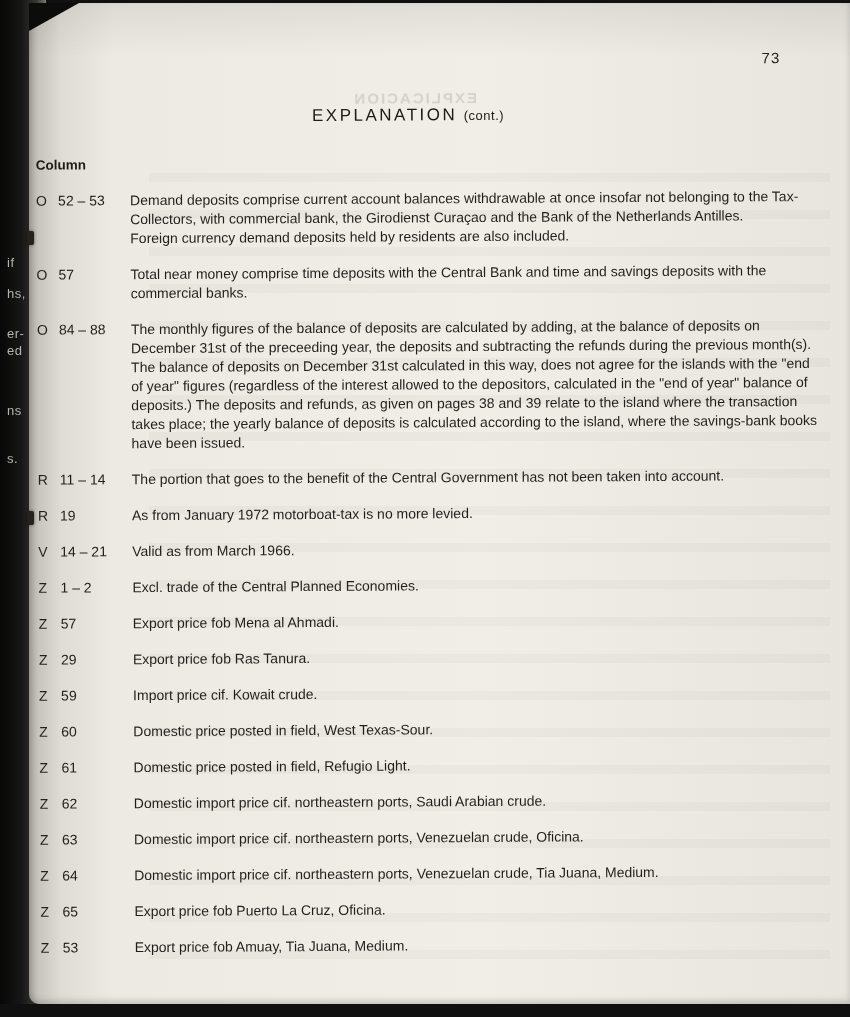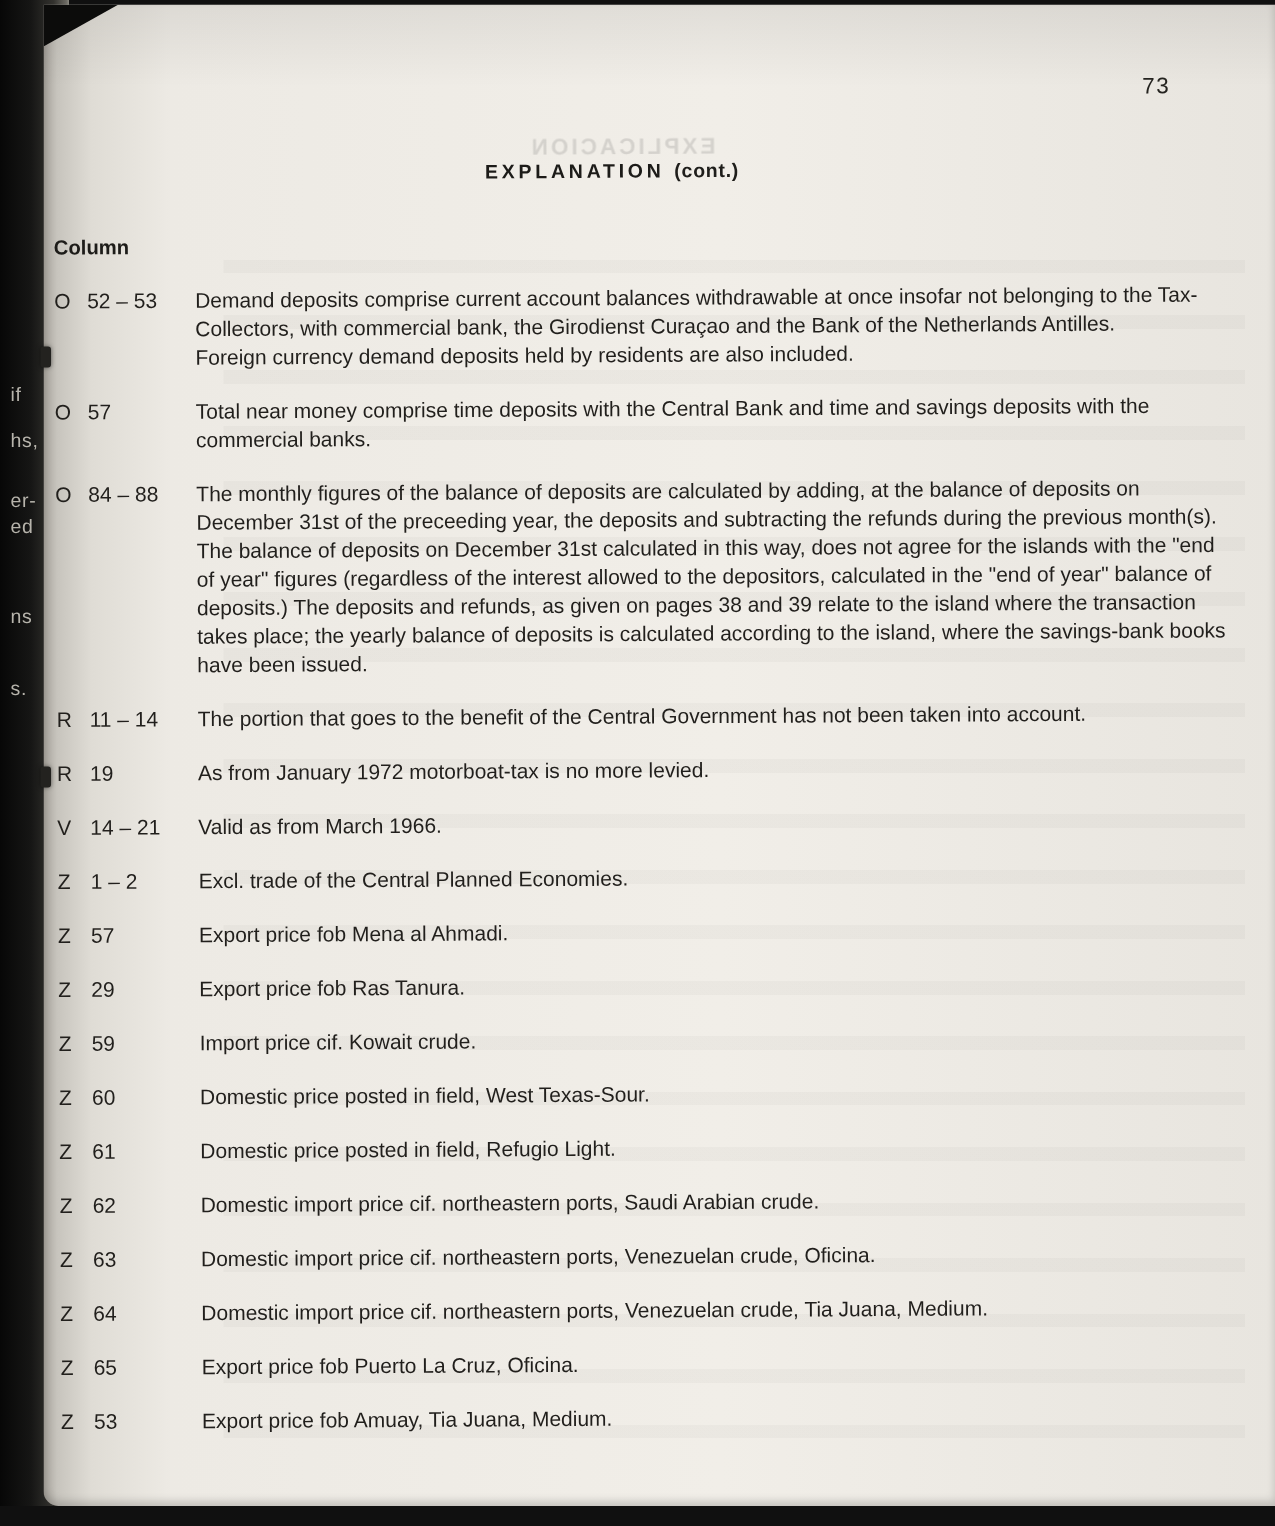--- a/index.html
+++ b/index.html
@@ -46,22 +46,22 @@
     color:#1f1e1b;
   }
   .page-number{
     position:absolute;top:48px;right:68px;
     font-size:15px;letter-spacing:1px;color:#24231f;
   }
   .title-wrap{
     position:absolute;top:102px;left:0;right:60px;text-align:center;
     white-space:nowrap;
   }
-  .title{font-size:13px;font-weight:bold;letter-spacing:2.5px;color:#1c1b18;margin-top:32px;}
-  .title-suffix{font-size:13px;font-weight:bold;margin-left:2px;letter-spacing:.5px;}
+  .title{font-size:17px;font-weight:normal;letter-spacing:2.5px;color:#1c1b18;margin-top:32px;}
+  .title-suffix{font-size:13px;font-weight:normal;margin-left:2px;letter-spacing:.5px;}
 
   
   .ghost-title{
     position:absolute;top:86px;left:325px;
     transform:scaleX(-1);
     font-size:15px;font-weight:bold;letter-spacing:2px;
     color:rgba(70,70,66,.16);filter:blur(.4px);
   }
   .ghost-haze{
     position:absolute;left:120px;right:20px;top:170px;bottom:30px;

